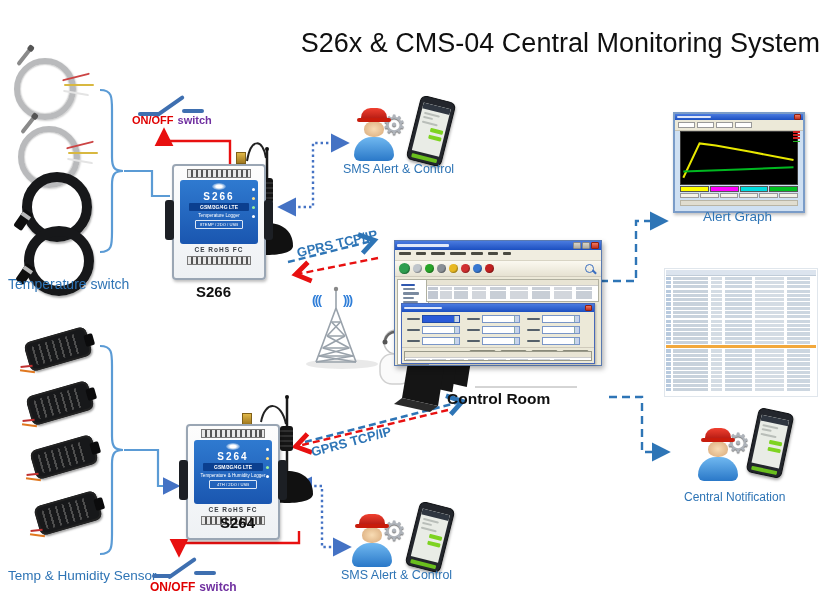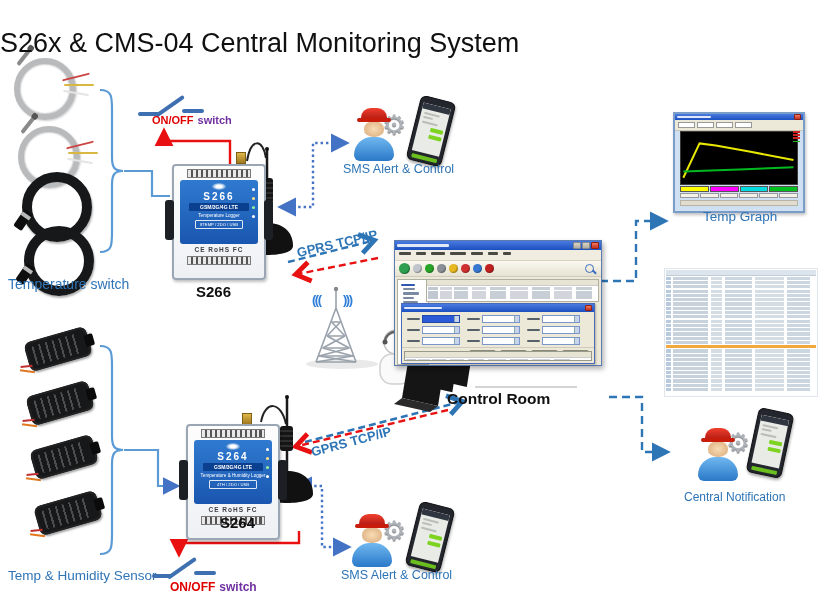--- a/index.html
+++ b/index.html
@@ -3,27 +3,27 @@
 <meta charset="utf-8">
 <style>
   html,body{margin:0;padding:0;background:#fff;}
   #canvas{position:relative;width:820px;height:613px;background:#fff;overflow:hidden;
           font-family:"Liberation Sans",sans-serif;}
   #overlay{position:absolute;left:0;top:0;z-index:1;}
   .abs{position:absolute;}
   .z2{z-index:2;}
 
   
-  .title{position:absolute;top:10px;left:0;width:100%;text-align:left;font-size:27px;
+  .title{position:absolute;top:10px;left:0;width:100%;text-align:right;font-size:27px;
          color:#101010;font-weight:400;z-index:3;}
 
   
   .lbl{position:absolute;color:#2E74B5;z-index:3;white-space:nowrap;}
   .cap{position:absolute;color:#101010;font-weight:bold;z-index:3;white-space:nowrap;}
-  .sw-lbl{position:absolute;font-weight:bold;font-size:11px;z-index:3;white-space:nowrap;margin-left:20px;}
+  .sw-lbl{position:absolute;font-weight:bold;font-size:11px;z-index:3;white-space:nowrap;}
   .sw-lbl .on{color:#e00000;} .sw-lbl .wd{color:#7030A0;margin-left:4px;}
   .gprs{position:absolute;color:#2E75B6;font-weight:bold;font-size:13px;z-index:3;white-space:nowrap;}
 
   
   .probe{position:absolute;width:92px;height:66px;z-index:2;}
   .ring-g{position:absolute;width:50px;height:50px;border:6px solid #b9babc;border-radius:50%;
           box-shadow:inset 0 0 2px #888,1px 1px 2px rgba(0,0,0,.2);}
   .ring-b{position:absolute;width:50px;height:50px;border:10px solid #17181a;border-radius:50%;
           box-shadow:1px 2px 2px rgba(0,0,0,.3);}
   .stub{position:absolute;width:4px;height:20px;background:#8a8a8a;border-radius:2px;
@@ -484,21 +484,21 @@
     <div class="dg-leg2" id="dg-leg2">
         <span></span>
         <span></span>
         <span></span>
         <span></span>
         <span></span>
         <span></span>
       </div>
     <div class="dg-stat"></div>
   </div>
-  <div class="lbl" style="left:703px;top:209px;font-size:13.5px">Temp Graph</div>
+  <div class="lbl" style="left:703px;top:209px;font-size:13.5px">Alert Graph</div>
 
   <div class="logtbl" id="log-table">
       <div class="lt-h"></div>
       <div class="lt-row"></div>
       <div class="lt-row"></div>
       <div class="lt-row"></div>
       <div class="lt-row"></div>
       <div class="lt-row"></div>
       <div class="lt-row"></div>
       <div class="lt-row"></div>

